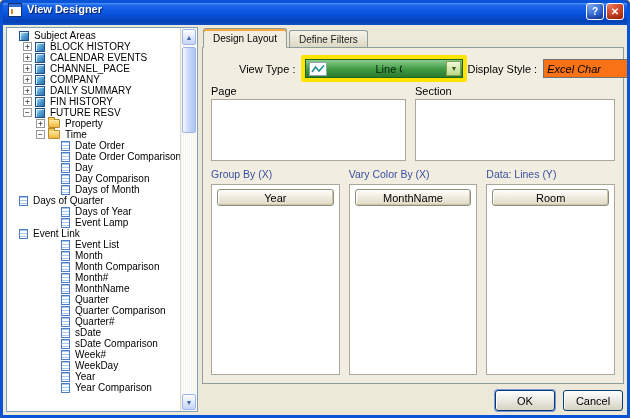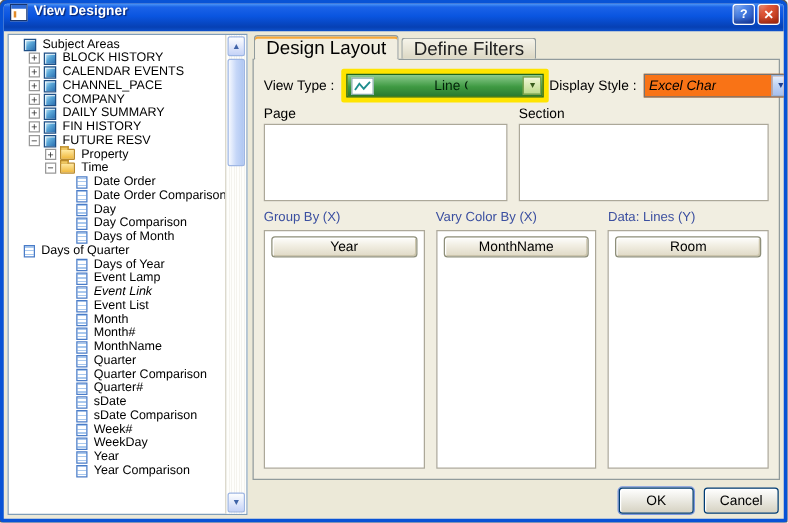--- a/index.html
+++ b/index.html
@@ -49,29 +49,29 @@
     border-left:1px solid #DCD9CD;display:flex;flex-direction:column;}
   .sb-btn{height:16px;flex:none;border:1px solid #9EB6E4;border-radius:2px;margin:1px;
     background:linear-gradient(180deg,#FDFEFF,#C6D3F7);color:#3F63A8;font-size:7px;
     display:flex;align-items:center;justify-content:center;cursor:pointer;}
   .sb-track{flex:1;position:relative;margin:0 1px;}
   .sb-thumb{position:absolute;top:1px;left:0;right:0;height:86px;border:1px solid #9EB6E4;border-radius:2px;
     background:linear-gradient(90deg,#F6F9FF,#C6D7F8 50%,#AEC6F2);cursor:pointer;}
   
   .right{flex:1;display:flex;flex-direction:column;min-width:0;}
   .tabs{display:flex;align-items:flex-end;height:20px;padding-left:1px;position:relative;z-index:2;}
-  .tab{font-size:15px;padding:0 9px;border:1px solid #919B9C;border-bottom:none;border-radius:3px 3px 0 0;
+  .tab{font-size:10px;padding:0 9px;border:1px solid #919B9C;border-bottom:none;border-radius:3px 3px 0 0;
     margin-right:2px;display:flex;align-items:center;cursor:pointer;}
   .tab.inactive{height:17px;background:linear-gradient(180deg,#F6F4EA,#DCD8C4);color:#222;}
   .tab.active{height:20px;background:#F1EEE1;margin-bottom:-1px;border-bottom:1px solid #F1EEE1;
     box-shadow:inset 0 2px 0 #F7A838;z-index:5;}
   .tab-panel{flex:1;border:1px solid #919B9C;background:#F1EEE1;padding:7px 8px 8px;
     display:flex;flex-direction:column;min-height:0;}
   
-  .vt-row{display:flex;align-items:center;flex:none;}
+  .vt-row{display:flex;align-items:center;flex:none;margin-left:28px;}
   .lbl{font-size:11px;color:#000;margin-right:6px;white-space:nowrap;}
   .hl{background:var(--highlight-yellow,#FFE400);padding:4px;border-radius:2px;display:inline-flex;}
   .combo{display:flex;align-items:center;height:19px;font-size:11px;gap:44px;}
   .combo.green{width:158px;border:1px solid #20641F;
     background:linear-gradient(180deg,#8CCB8E 0%,var(--view-type-green,#3F9A43) 55%,#2B7A2F 100%);}
   .lg-icon{width:18px;height:14px;background:#fff;border:1px solid #8AA;margin:0 3px;flex:none;
     display:flex;align-items:center;justify-content:center;}
   .combo-text{flex:1;color:#03230A;white-space:nowrap;overflow:hidden;padding-left:1px;}
   .combo.white .combo-text{color:#000;padding-left:3px;}
   .combo-arrow{width:15px;height:15px;flex:none;display:flex;align-items:center;justify-content:center;
@@ -205,34 +205,39 @@
           <div class="tree-row" style="padding-left: 42px;">
             <span class="exp-spacer"></span>
             <span class="ticon leaf"></span>
             <span class="tlabel">Days of Year</span>
           </div>
           <div class="tree-row" style="padding-left: 42px;">
             <span class="exp-spacer"></span>
             <span class="ticon leaf"></span>
             <span class="tlabel">Event Lamp</span>
           </div>
-          <div class="tree-row" style="padding-left: 42px; font-style: italic;">
+          <div class="tree-row" style="">
             <span class="exp-spacer"></span>
             <span class="ticon leaf"></span>
             <span class="tlabel">Event Link</span>
           </div>
           <div class="tree-row" style="padding-left: 42px;">
             <span class="exp-spacer"></span>
             <span class="ticon leaf"></span>
             <span class="tlabel">Event List</span>
           </div>
           <div class="tree-row" style="padding-left: 42px;">
             <span class="exp-spacer"></span>
             <span class="ticon leaf"></span>
             <span class="tlabel">Month</span>
+          </div>
+          <div class="tree-row" style="padding-left: 42px;">
+            <span class="exp-spacer"></span>
+            <span class="ticon leaf"></span>
+            <span class="tlabel">Month Comparison</span>
           </div>
           <div class="tree-row" style="padding-left: 42px;">
             <span class="exp-spacer"></span>
             <span class="ticon leaf"></span>
             <span class="tlabel">Month#</span>
           </div>
           <div class="tree-row" style="padding-left: 42px;">
             <span class="exp-spacer"></span>
             <span class="ticon leaf"></span>
             <span class="tlabel">MonthName</span>

